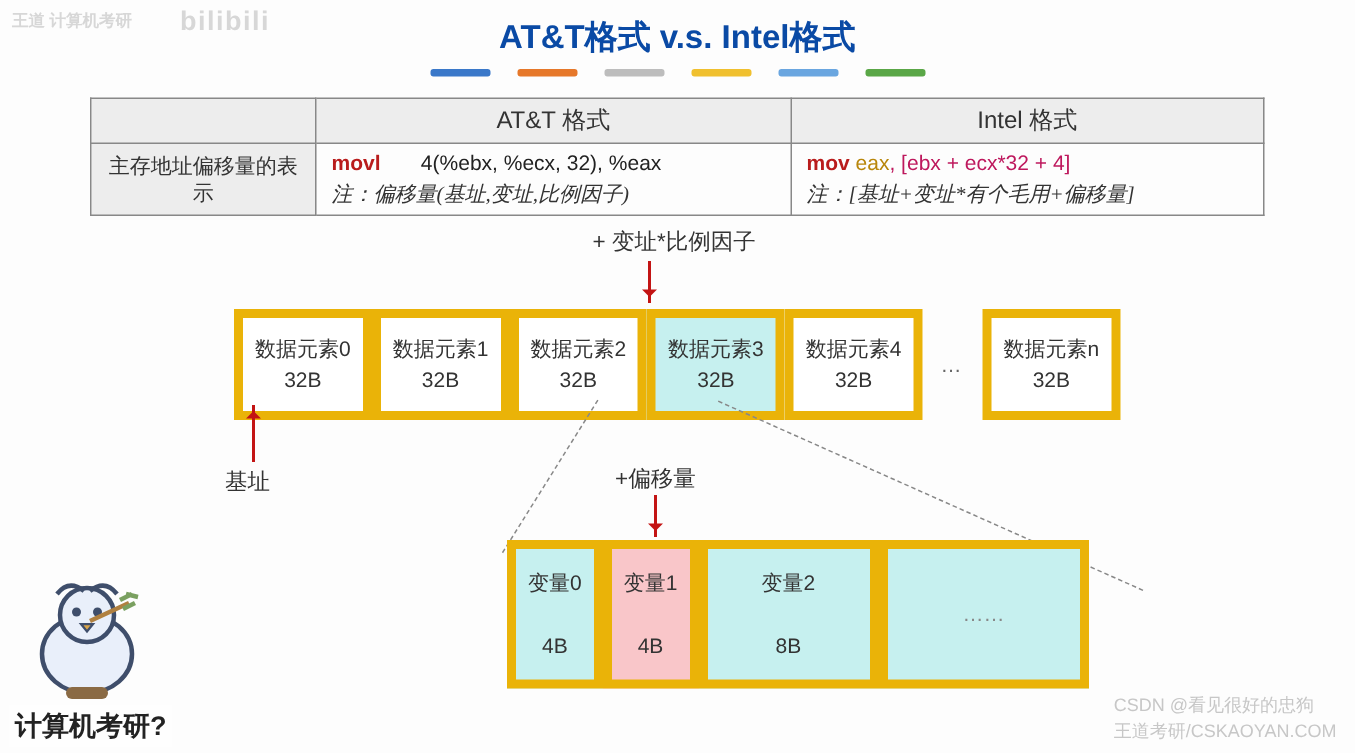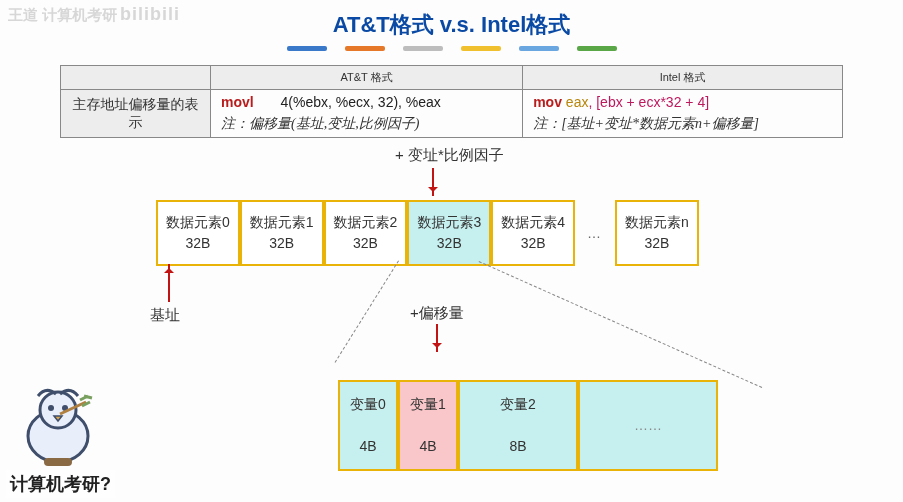--- a/index.html
+++ b/index.html
@@ -3,65 +3,65 @@
 <meta charset="utf-8">
 <style>
   * { box-sizing: border-box; margin: 0; padding: 0; }
   body {
     width: 903px; height: 502px;
     background: #fdfdfd;
     font-family: "Microsoft YaHei", Arial, sans-serif;
     font-size: 14px; color: #333;
     position: relative; overflow: hidden;
   }
-  .wm-left { position: absolute; top: 6px; left: 8px; color: #d7d7d7; font-size: 15px; font-weight: bold; }
+  .wm-left { position: absolute; top: 6px; left: 8px; color: #d7d7d7; font-size: 11px; font-weight: bold; }
   .wm-left2 { position: absolute; top: 4px; left: 120px; color: #d7d7d7; font-size: 18px; font-weight: bold; letter-spacing:1px;}
   .title { text-align: center; font-size: 22px; font-weight: bold; color: #0a4aa5; padding-top: 10px; }
   .color-bar { display: flex; justify-content: center; gap: 18px; margin-top: 6px; }
   .color-bar span { display: block; width: 40px; height: 5px; border-radius: 2px; }
   .cb0{background:#3a78c9}.cb1{background:#e6782a}.cb2{background:#bdbdbd}.cb3{background:#f0c02f}.cb4{background:#6aa6e0}.cb5{background:#5aa747}
   .tbl-wrap { padding: 14px 60px 0 60px; }
   table { border-collapse: collapse; width: 100%; }
   td { border: 1px solid #888; padding: 4px 10px; vertical-align: top; }
-  .th-cell { background: #ededed; text-align: center; font-size: 11px; color:#333; }
+  .th-cell { background: #ededed; text-align: center; font-size: 16px; color:#333; }
   .row-label { background:#ededed; text-align:center; width: 150px; font-size:14px; vertical-align: middle; }
   .code-kw { color:#b91c1c; font-weight: bold;}
   .code-reg { color:#b8860b; }
   .code-lbl { color:#be185d; }
   .code-str { color:#222;padding-left:23px; }
   .note { font-style: italic; color:#333; margin-top:5px; font-family: "KaiTi","STKaiti",serif;}
   .diagram { position: relative; height: 330px; margin-top: 8px; padding-left: 18px; }
 
   
   .lbl-top { position:absolute; left:395px; top:0; font-size:15px; color:#333; }
   .arrow-down { position:absolute; width:2px; background:#c31414; }
   .arrow-down::after { content:""; position:absolute; left:-4px; bottom:-1px; border:5px solid transparent; border-top-color:#c31414; }
   .arr-top { left:432px; top:22px; height:28px; }
 
   
   .row1 { position:absolute; top:54px; left:156px; display:flex; align-items:center; }
-  .cell { border:2px solid #eab308; text-align:center; padding:10px 8px; min-width:80px; background:#fff; font-size:14px; line-height:1.5; }
+  .cell { border:6px solid #eab308; text-align:center; padding:10px 8px; min-width:80px; background:#fff; font-size:14px; line-height:1.5; }
   .cell.hl { background:#c6f0ef; }
   .cell.hl2 { background:#f9c6c9; }
   .ellipsis { padding:0 12px; color:#666; letter-spacing:2px; }
 
   .arr-left { left:168px; top:118px; width:2px; height:38px; background:#c31414; position:absolute;}
   .arr-left::before { content:""; position:absolute; left:-4px; top:-1px; border:5px solid transparent; border-bottom-color:#c31414; }
   .lbl-base { position:absolute; left:150px; top:160px; font-size:15px; }
 
   .lbl-off { position:absolute; left:410px; top:158px; font-size:15px; }
   .arr-off { left:436px; top:178px; height:28px; }
 
   
   .dash { position:absolute; border-top:1px dashed #888; transform-origin:left top; }
   .dash-l { left:399px; top:115px; width:120px; transform:rotate(122deg); }
   .dash-r { left:479px; top:115px; width:310px; transform:rotate(24deg); }
 
   
-  .row2 { position:absolute; top:208px; left:338px; display:flex;margin-top:26px; }
+  .row2 { position:absolute; top:208px; left:338px; display:flex; }
   .row2 .cell { padding:12px 8px; min-width:60px; }
   .row2 .wide { min-width: 120px; }
   .row2 .dots { min-width: 140px; display:flex; align-items:center; justify-content:center; color:#888; }
 
   .wm-br { position:absolute; right:12px; bottom:6px; font-size:12px; color:#c7c7c7; }
   .bird { position:absolute; left:8px; bottom:28px; width:100px; height:100px; }
   .bird svg { width:100%; height:100%; }
   .caption { position:absolute; left:6px; bottom:4px; font-size:18px; font-weight:bold; color:#222; background:rgba(255,255,255,.6); padding:2px 4px;}
 </style>
 </head>
@@ -89,21 +89,21 @@
     <td class="th-cell">Intel 格式</td>
   </tr>
   <tr>
     <td class="row-label">主存地址偏移量的表示</td>
     <td>
       <span class="code-kw">movl</span><span class="code-str"> 4(%ebx, %ecx, 32), %eax</span>
       <div class="note">注：偏移量(基址,变址,比例因子)</div>
     </td>
     <td>
       <span class="code-kw">mov</span><span class="code-reg"> eax</span><span class="code-lbl">, [ebx + ecx*32 + 4]</span>
-      <div class="note">注：[基址+变址*数据元素n+偏移量]</div>
+      <div class="note">注：[基址+变址*有个毛用+偏移量]</div>
     </td>
   </tr>
 </tbody>
     </table>
 </div>
 
 <div class="diagram">
   <div class="lbl-top">+ 变址*比例因子</div>
   <div class="arrow-down arr-top"></div>
 
@@ -144,14 +144,15 @@
   <path d="M70 22 Q62 12 52 20" fill="none" stroke="#3f4e6b" stroke-width="3"></path>
   <path d="M46 42 L54 42 L50 47 Z" fill="#d9a54a" stroke="#3f4e6b" stroke-width="1.5"></path>
   <path d="M52 40 L78 28" stroke="#b08040" stroke-width="3"></path>
   <path d="M72 26 L80 22 M74 32 L82 28 M76 22 L84 24" stroke="#7aa060" stroke-width="3"></path>
   <rect x="36" y="84" width="28" height="8" rx="4" fill="#8a6a44"></rect>
 </svg>
 </div>
 <div class="caption">计算机考研?</div>
 
 <div class="wm-br">
-  <br>
+  <span>CSDN @看见很好的忠狗</span><br>
+  <span>王道考研/CSKAOYAN.COM</span>
 </div>
 
 </body></html>

